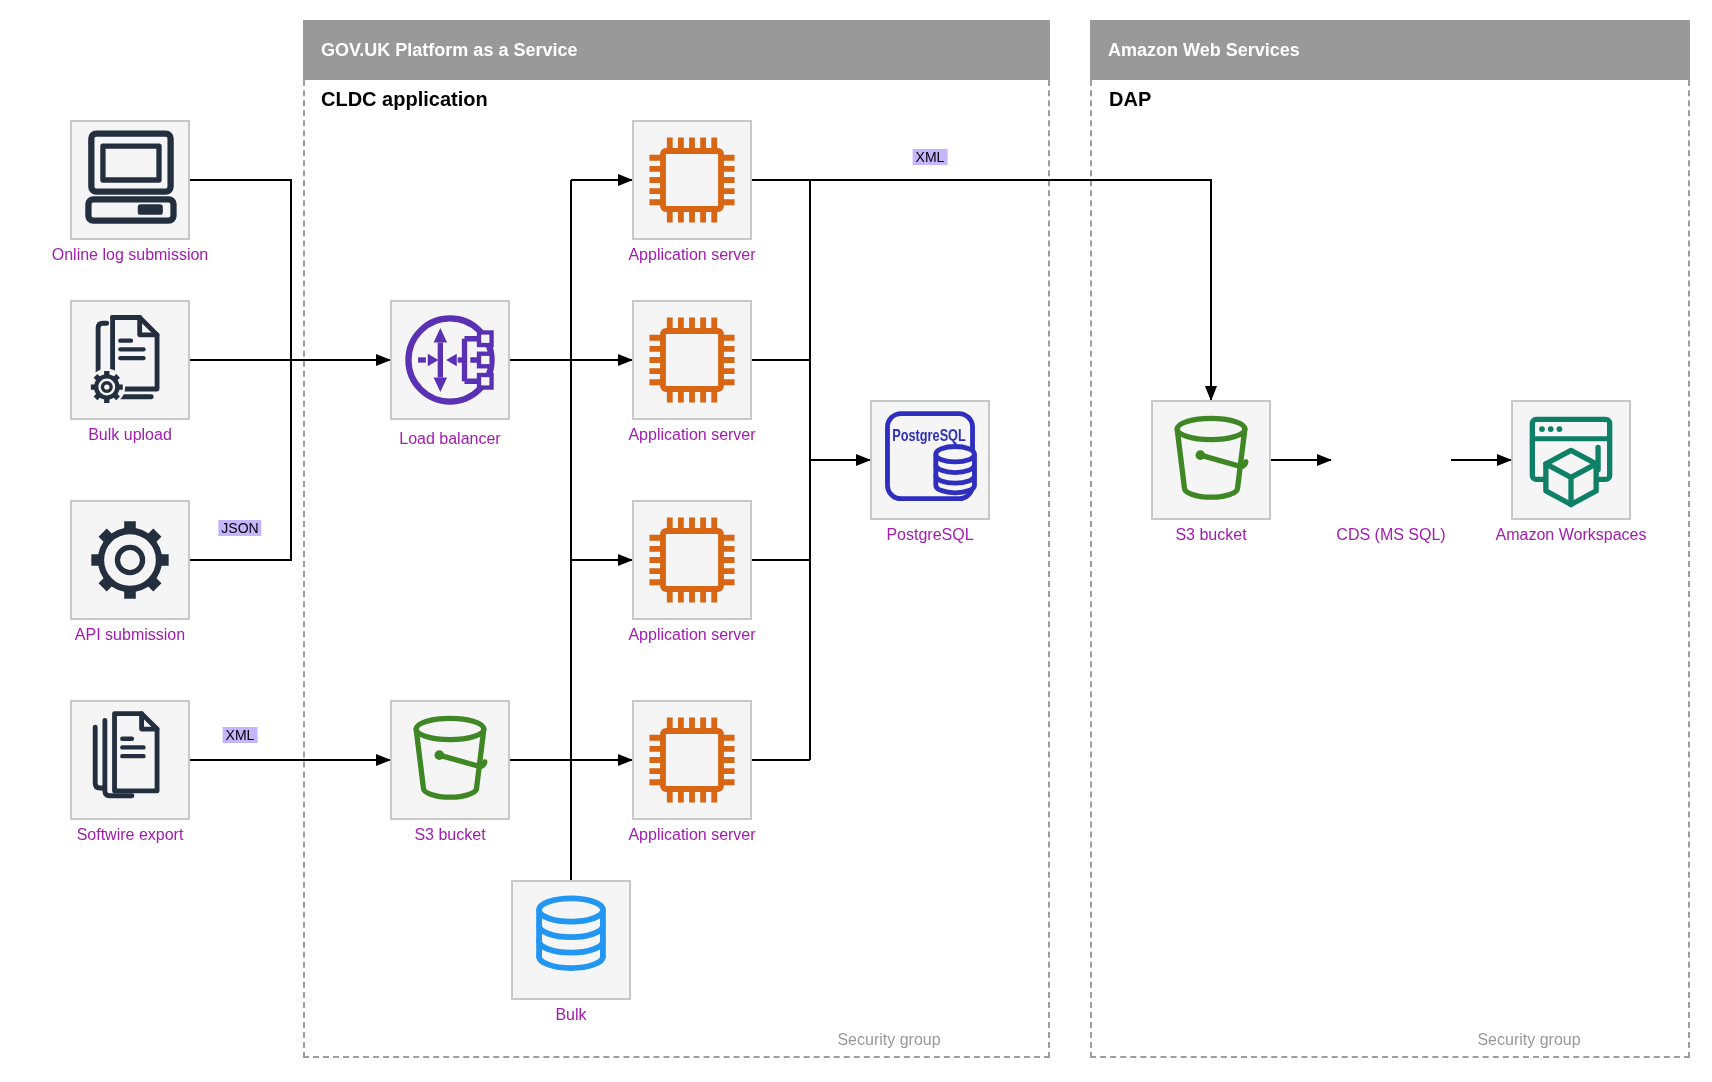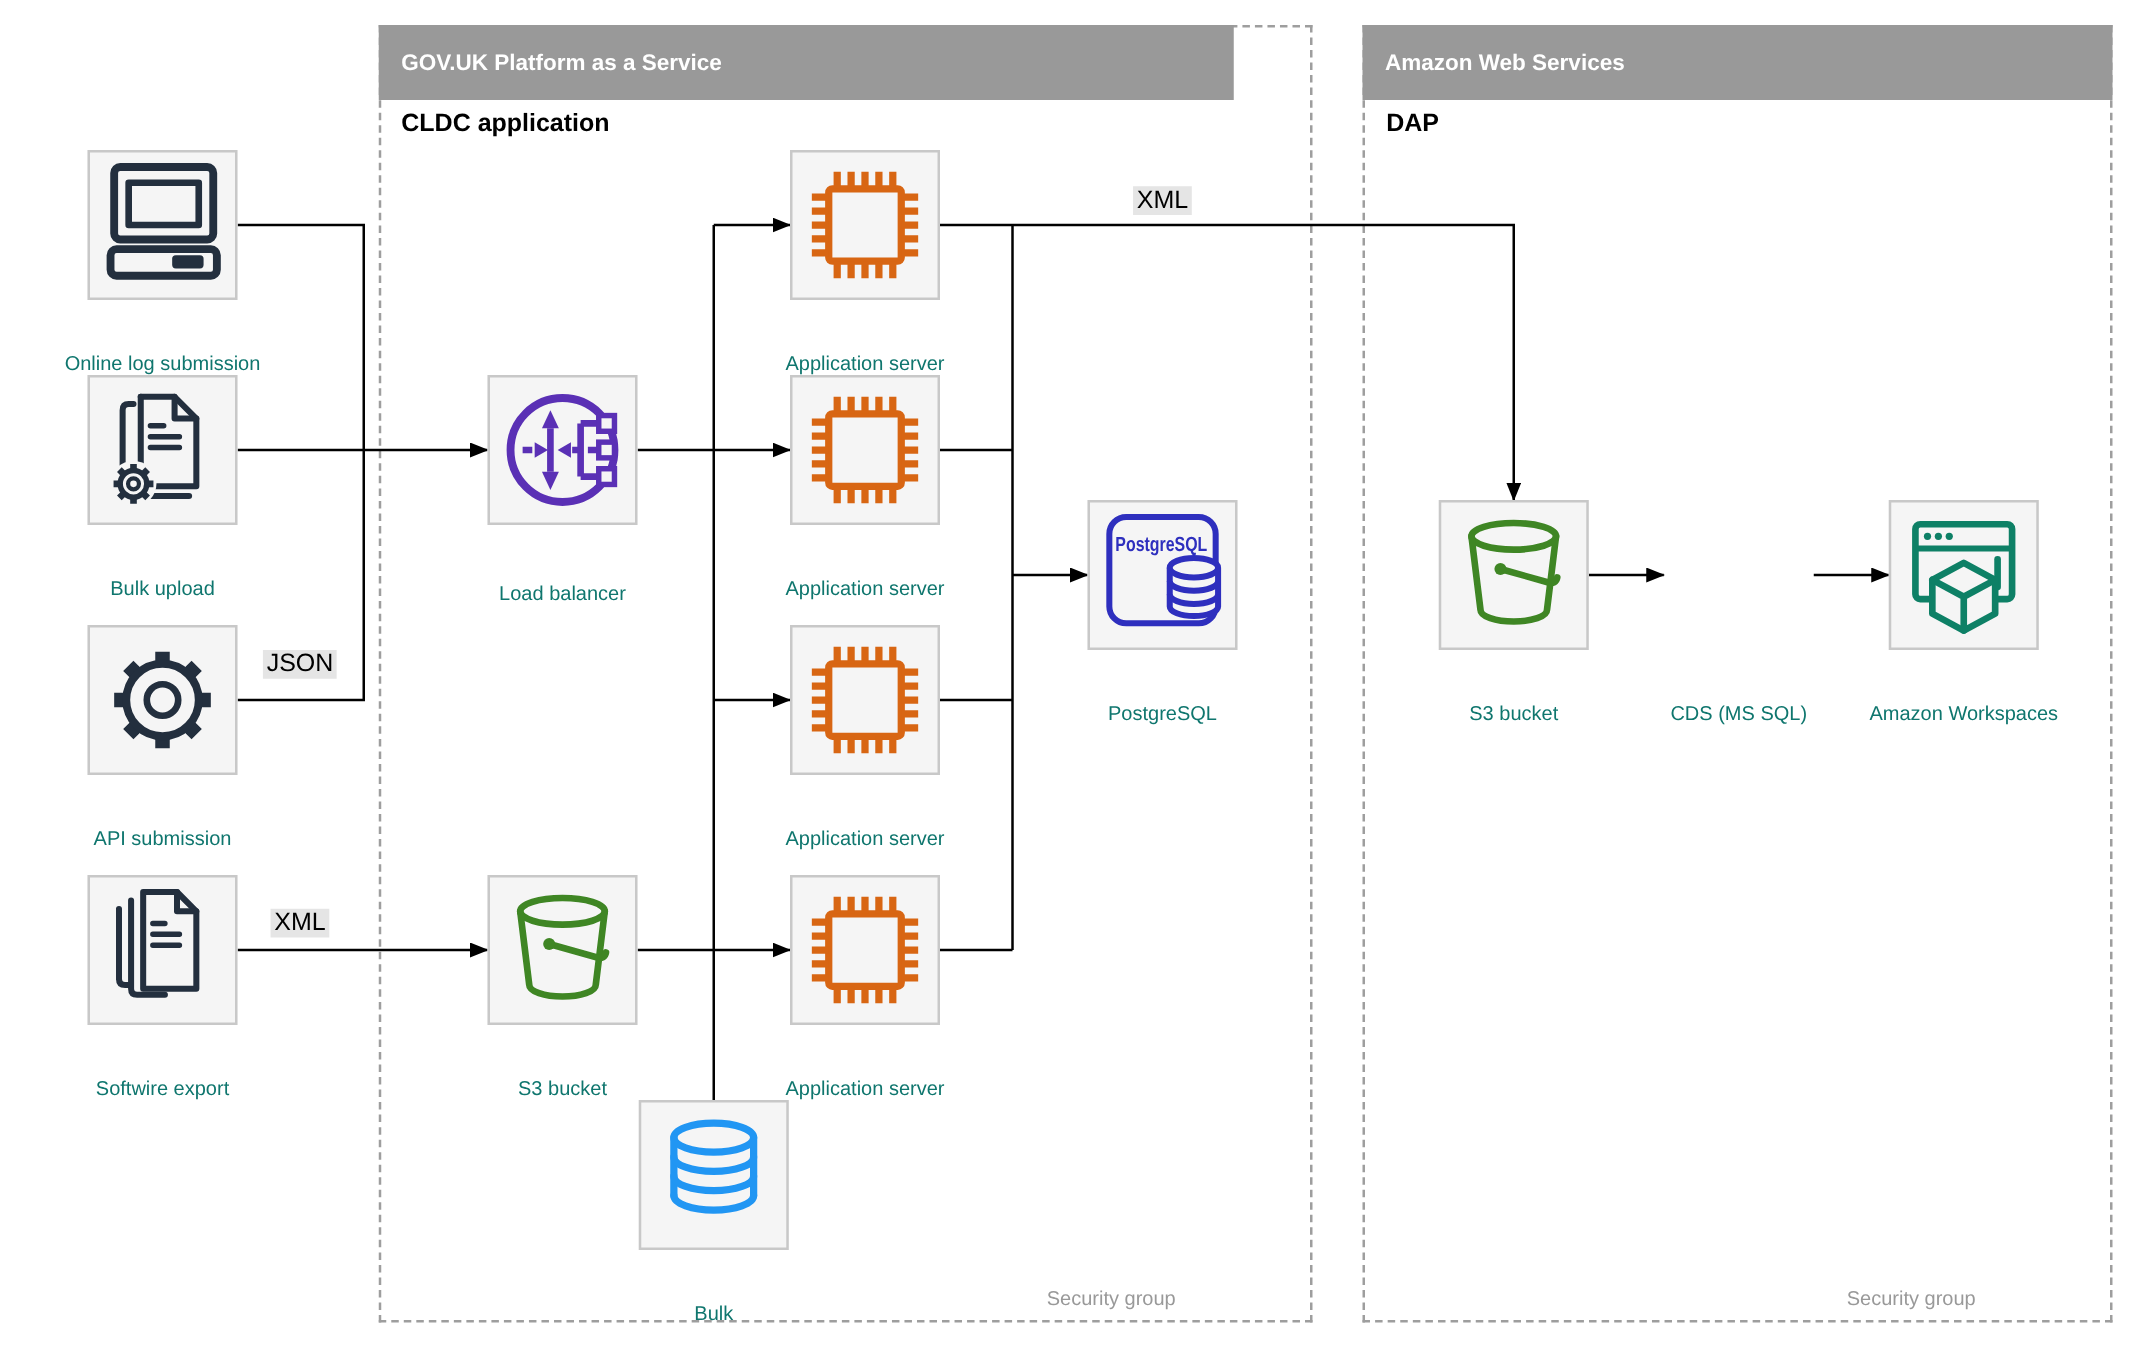--- a/index.html
+++ b/index.html
@@ -3,36 +3,36 @@
 <meta charset="utf-8">
 <style>
   html,body{margin:0;padding:0;background:#ffffff;font-family:"Liberation Sans",sans-serif;}
   #canvas{position:relative;width:1712px;height:1082px;background:#ffffff;overflow:hidden;}
   .container{position:absolute;border:2px dashed #9e9e9e;box-sizing:border-box;z-index:1;}
   .bar{position:absolute;background:#999999;color:#ffffff;font-size:18px;font-weight:bold;
        line-height:60px;padding-left:18px;box-sizing:border-box;z-index:2;}
   .subtitle{position:absolute;font-size:20px;font-weight:bold;color:#000000;z-index:2;white-space:nowrap;}
   .footer-label{position:absolute;font-size:16px;color:#999999;text-align:center;z-index:2;white-space:nowrap;}
   #edges{position:absolute;left:0;top:0;z-index:3;}
-  .edge-label{position:absolute;transform:translateX(-50%);font-size:20px;color:#000000;
-              background:#e5e5e5;padding:0 3px;z-index:4;white-space:nowrap;}
+  .edge-label{position:absolute;transform:translateX(-50%);font-size:14px;color:#000000;
+              background:#c4b5fd;padding:0 3px;z-index:4;white-space:nowrap;}
   .node{position:absolute;width:120px;height:120px;background:#f5f5f5;border:2px solid #c8c8c8;
         box-sizing:border-box;z-index:5;}
   .node svg{position:absolute;left:0;top:0;width:116px;height:116px;}
-  .node-label{position:absolute;width:220px;text-align:center;font-size:16px;color:#0f766e;
-              z-index:5;white-space:nowrap;margin-top:37px;}
+  .node-label{position:absolute;width:220px;text-align:center;font-size:16px;color:#a21caf;
+              z-index:5;white-space:nowrap;}
   .icon-label{font-family:"Liberation Sans",sans-serif;}
 </style>
 </head>
 <body>
 
 <div id="canvas">
 
   <div class="container" style="left:303px;top:20px;width:747px;height:1038px"></div>
-  <div class="bar" style="left:303px;top:20px;width:684px;height:60px">
+  <div class="bar" style="left:303px;top:20px;width:747px;height:60px">
     <span>GOV.UK Platform as a Service</span>
   </div>
   <div class="subtitle" style="left:321px;top:88px">CLDC application</div>
   <div class="footer-label" style="left:740px;top:1031px;width:298px">Security group</div>
 
   <div class="container" style="left:1090px;top:20px;width:600px;height:1038px"></div>
   <div class="bar" style="left:1090px;top:20px;width:600px;height:60px">
     <span>Amazon Web Services</span>
   </div>
   <div class="subtitle" style="left:1109px;top:88px">DAP</div>

